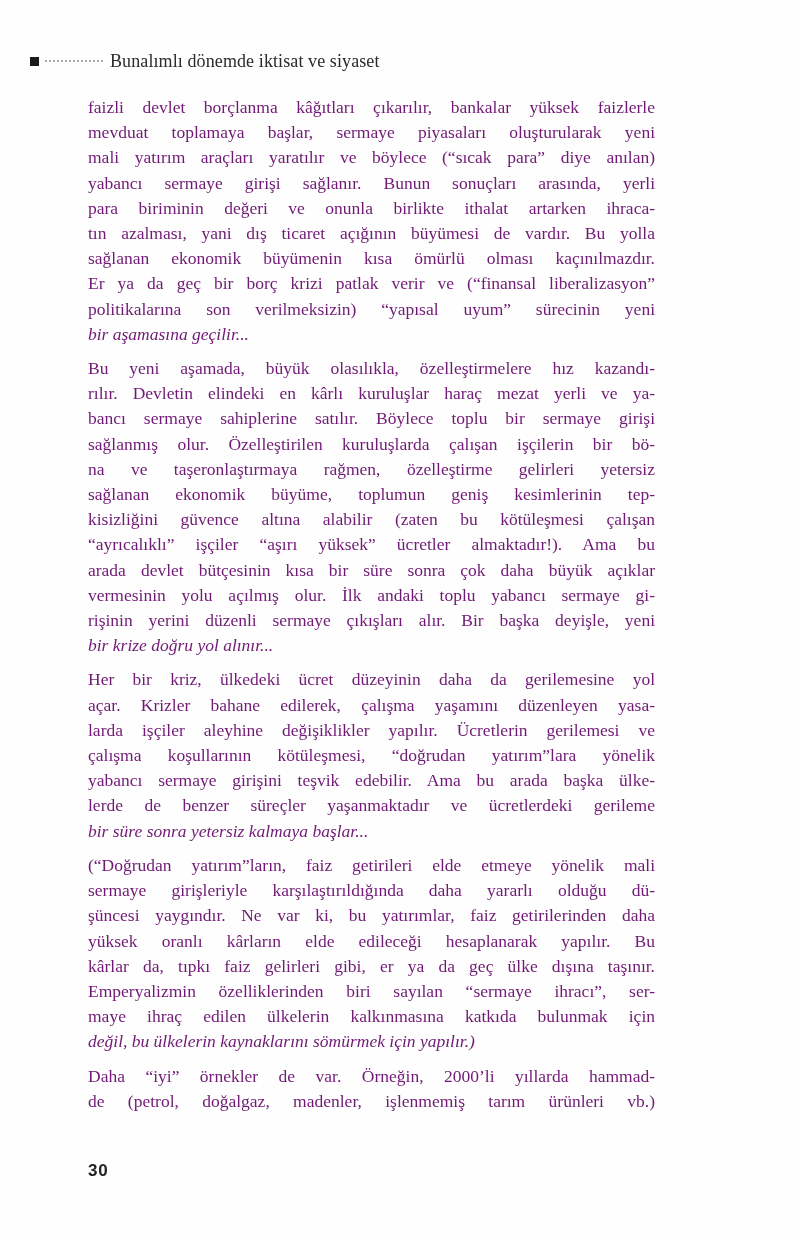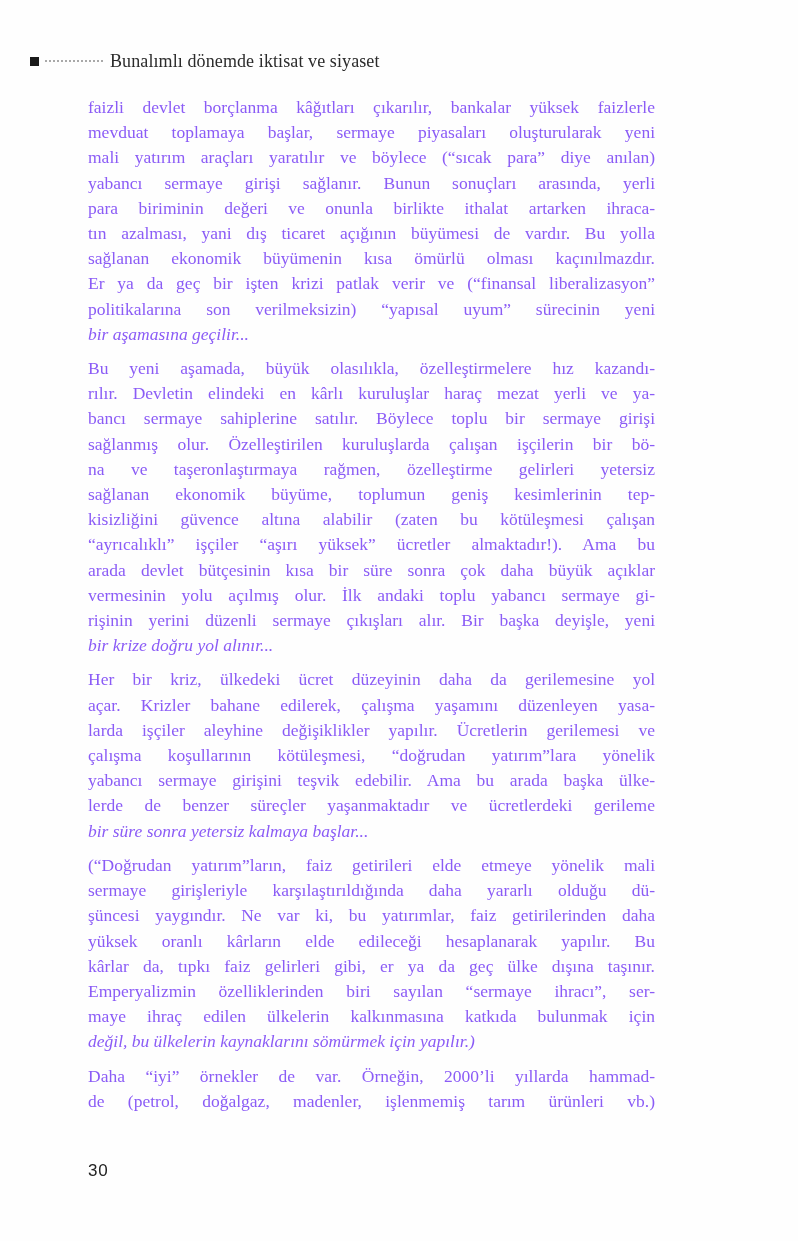--- a/index.html
+++ b/index.html
@@ -42,39 +42,39 @@
     color: #2b2b2b;
     letter-spacing: 0.1px;
     white-space: nowrap;
   }
   
   .body-text {
     position: absolute;
     top: 95px;
     left: 88px;
     width: 567px;
-    color: #8b5cf6;
+    color: #701a75;
   }
   .paragraph { margin-bottom: 9px; }
   .line {
     font-size: 17.5px;
     line-height: 25.2px;
     text-align: justify;
     text-align-last: justify;
     white-space: normal;
     overflow: hidden;
   }
   .line.last { text-align-last: left; font-style: italic; }
   
   .page-number {
     position: absolute;
     top: 1161px;
     left: 88px;
     font-family: "Liberation Sans", "DejaVu Sans", sans-serif;
-    font-weight: normal;
+    font-weight: bold;
     font-size: 17px;
     letter-spacing: 0.8px;
     color: #222222;
   }
 </style>
 </head>
 <body>
 
 <div class="page">
 
@@ -86,21 +86,21 @@
 
   <div class="body-text">
       <div class="paragraph">
         <div class="line">faizli devlet borçlanma kâğıtları çıkarılır, bankalar yüksek faizlerle</div>
         <div class="line">mevduat toplamaya başlar, sermaye piyasaları oluşturularak yeni</div>
         <div class="line">mali yatırım araçları yaratılır ve böylece (“sıcak para” diye anılan)</div>
         <div class="line">yabancı sermaye girişi sağlanır. Bunun sonuçları arasında, yerli</div>
         <div class="line">para biriminin değeri ve onunla birlikte ithalat artarken ihraca-</div>
         <div class="line">tın azalması, yani dış ticaret açığının büyümesi de vardır. Bu yolla</div>
         <div class="line">sağlanan ekonomik büyümenin kısa ömürlü olması kaçınılmazdır.</div>
-        <div class="line">Er ya da geç bir işten krizi patlak verir ve (“finansal liberalizasyon”</div>
+        <div class="line">Er ya da geç bir borç krizi patlak verir ve (“finansal liberalizasyon”</div>
         <div class="line">politikalarına son verilmeksizin) “yapısal uyum” sürecinin yeni</div>
         <div class="line last">bir aşamasına geçilir...</div>
       </div>
       <div class="paragraph">
         <div class="line">Bu yeni aşamada, büyük olasılıkla, özelleştirmelere hız kazandı-</div>
         <div class="line">rılır. Devletin elindeki en kârlı kuruluşlar haraç mezat yerli ve ya-</div>
         <div class="line">bancı sermaye sahiplerine satılır. Böylece toplu bir sermaye girişi</div>
         <div class="line">sağlanmış olur. Özelleştirilen kuruluşlarda çalışan işçilerin bir bö-</div>
         <div class="line">na ve taşeronlaştırmaya rağmen, özelleştirme gelirleri yetersiz</div>
         <div class="line">sağlanan ekonomik büyüme, toplumun geniş kesimlerinin tep-</div>

